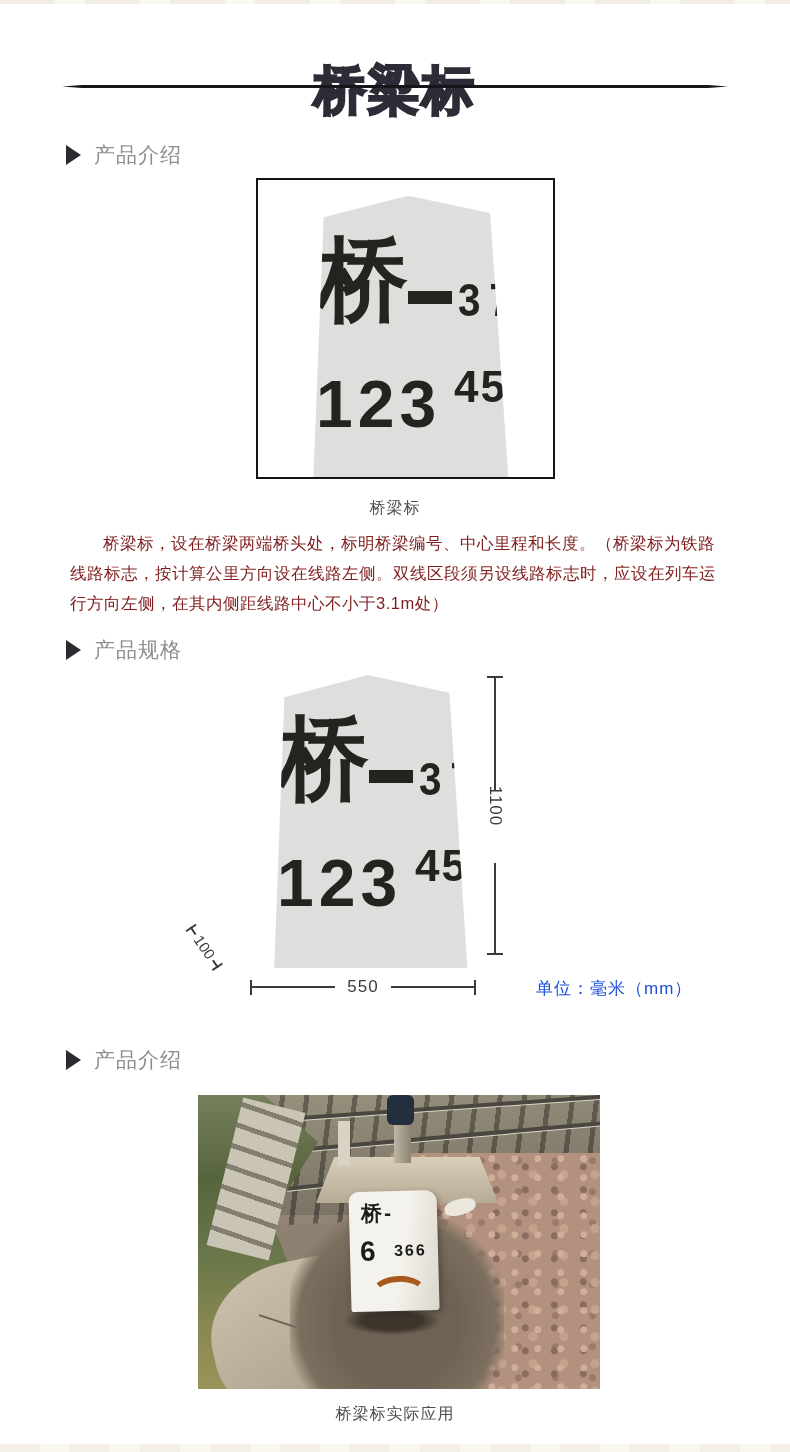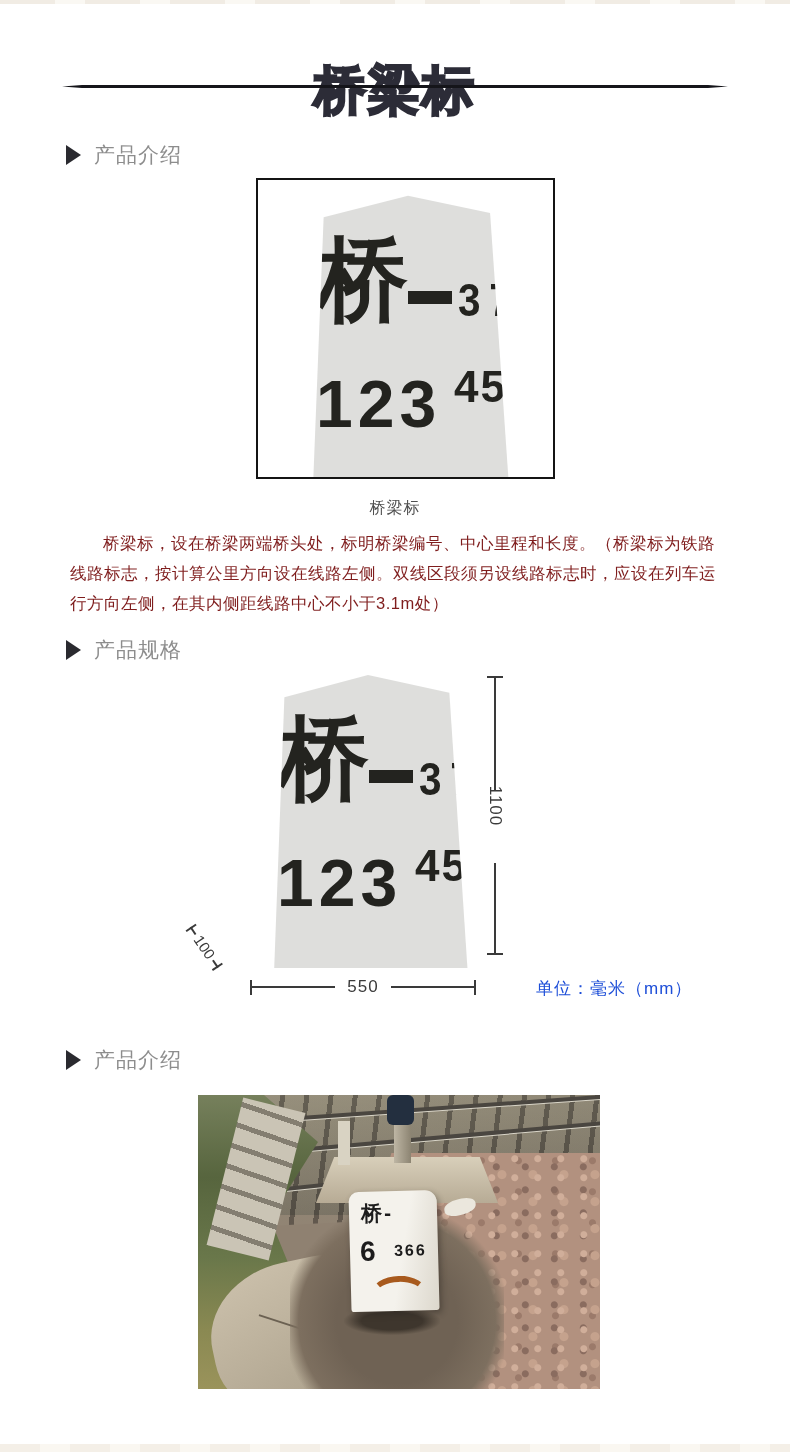--- a/index.html
+++ b/index.html
@@ -222,16 +222,17 @@
     <div class="ph-dirt"></div>
     <div class="ph-bag"></div>
     <div class="ph-shadow"></div>
     <div class="ph-marker">
       <span class="pm-l1">桥-</span>
       <span class="pm-n1">6</span>
       <span class="pm-n2">366</span>
       <span class="pm-rust"></span>
     </div>
   </div>
+  <div class="caption caption-app">桥梁标实际应用</div>
 
   <div class="strip-bottom"></div>
 
 </div>
 
 </body></html>

